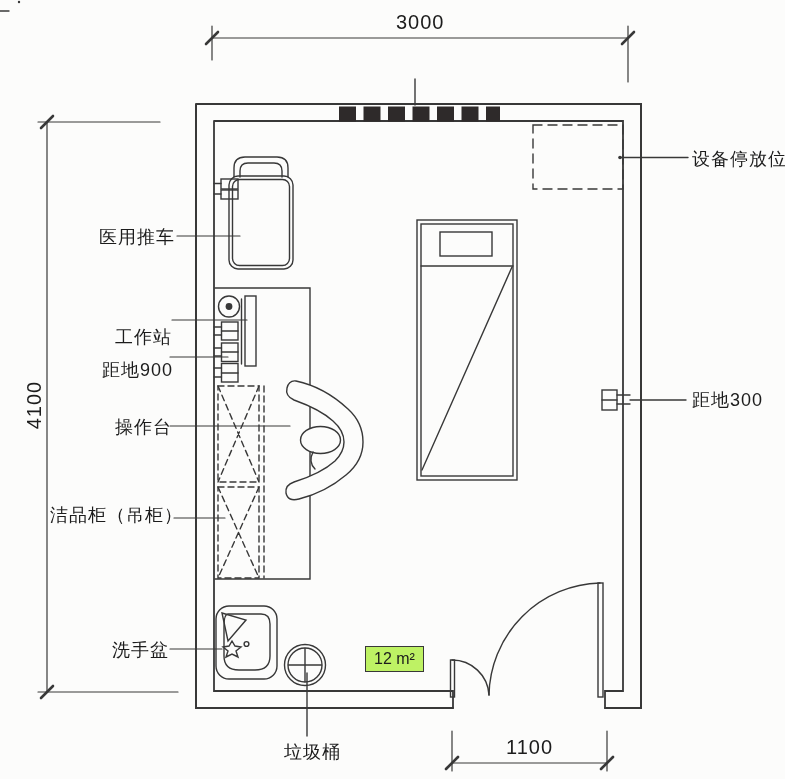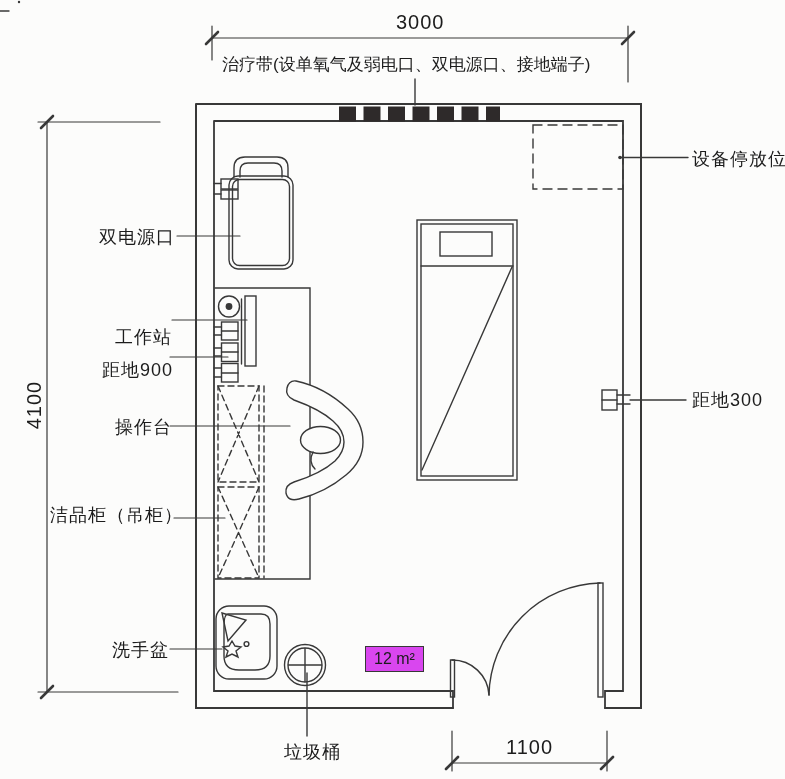--- a/index.html
+++ b/index.html
@@ -35,21 +35,21 @@
     letter-spacing:1px;
   }
   .dim-left{
     left:10px;top:395px;
     transform:rotate(-90deg);
   }
   .area-box{
     position:absolute;left:365px;top:646px;width:57px;height:24px;
     border:1.6px solid #383838;
     display:flex;align-items:center;justify-content:center;
-    font-size:16px;color:#1c1c1c;background:#d946ef;
+    font-size:16px;color:#1c1c1c;background:#bef264;
   }
 </style>
 </head>
 <body>
 
 <div id="stage">
 
 <svg width="785" height="779" viewBox="0 0 785 779">
   <g fill="none" stroke="#383838" stroke-width="1.4" stroke-linecap="round">
 
@@ -194,23 +194,22 @@
       <path d="M174,518 H225"></path>
       <path d="M170,649 H222"></path>
     </g>
   </g>
 </svg>
 
 <span class="dim" style="left:396px;top:12px;">3000</span>
 <span class="dim dim-left">4100</span>
 <span class="dim" style="left:506px;top:737px;">1100</span>
 
-<span class="lbl lbl-band" style="left:222px;top:56px;">治疗带(设单氧气及弱电口、双电源口、接地端子)</span>
 <span class="lbl" style="left:692px;top:150px;">设备停放位</span>
-<span class="lbl" style="left:99px;top:228px;">双电源口</span>
+<span class="lbl" style="left:99px;top:228px;">医用推车</span>
 <span class="lbl" style="left:115px;top:312px;margin-top:16px;">工作站</span>
 <span class="lbl" style="left:102px;top:361px;text-align:center;">距地900</span>
 <span class="lbl" style="left:115px;top:418px;">操作台</span>
 <span class="lbl" style="left:50px;top:506px;">洁品柜（吊柜）</span>
 <span class="lbl" style="left:112px;top:641px;">洗手盆</span>
 <span class="lbl" style="left:284px;top:743px;">垃圾桶</span>
 <span class="lbl" style="left:692px;top:391px;text-align:right;">距地300</span>
 
 
 <div class="area-box">12 m²</div>

